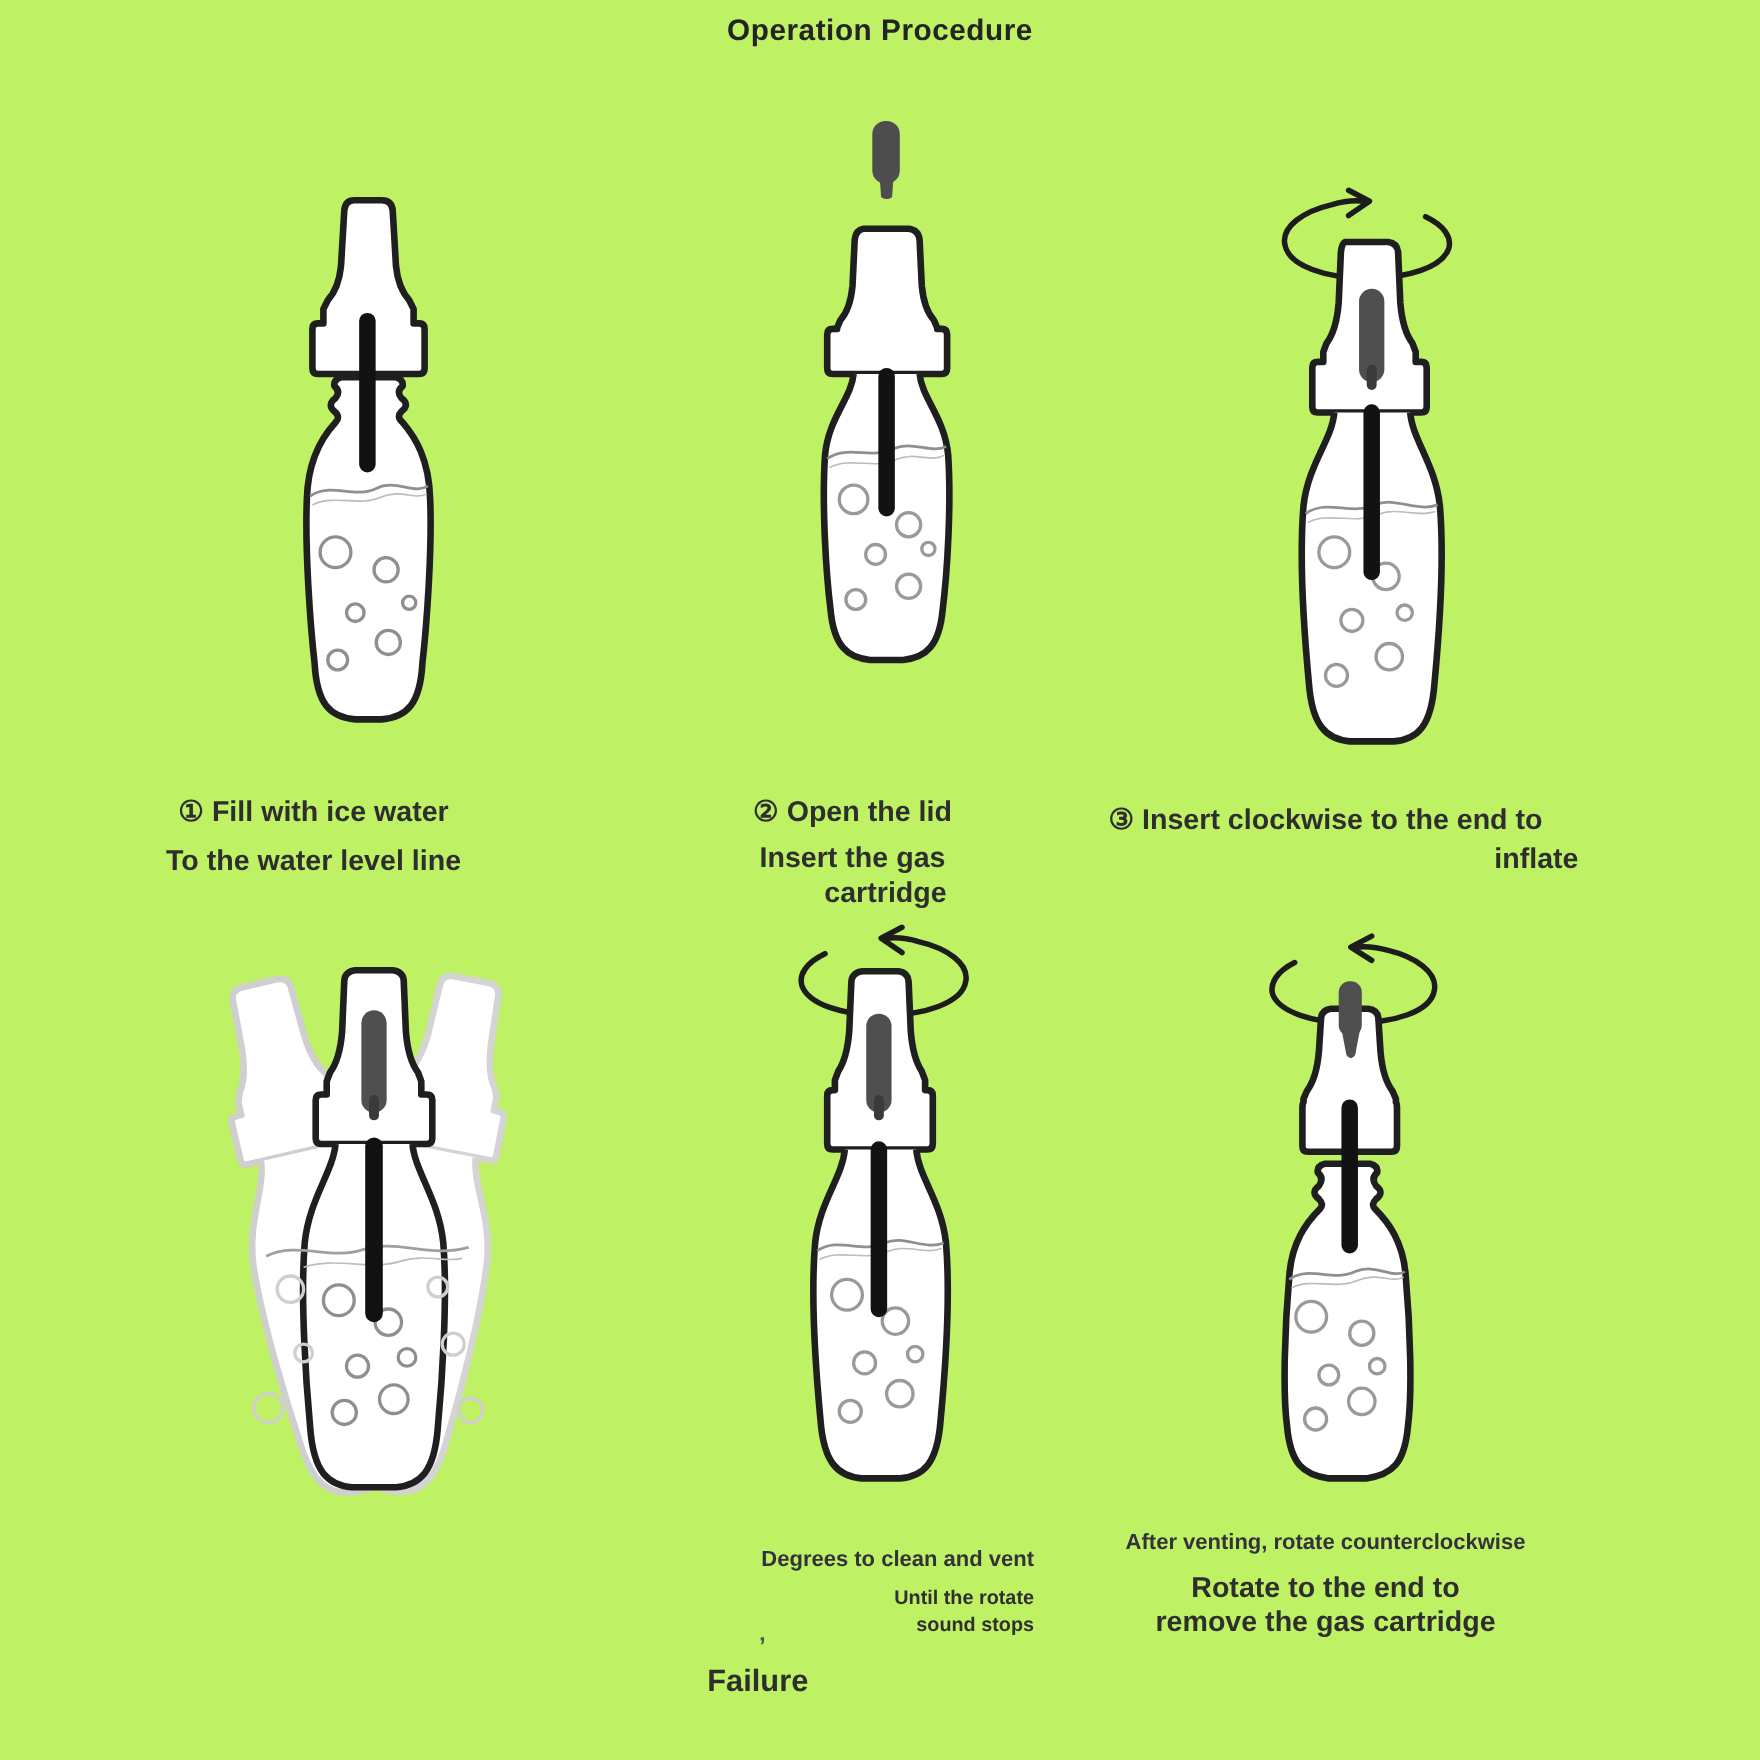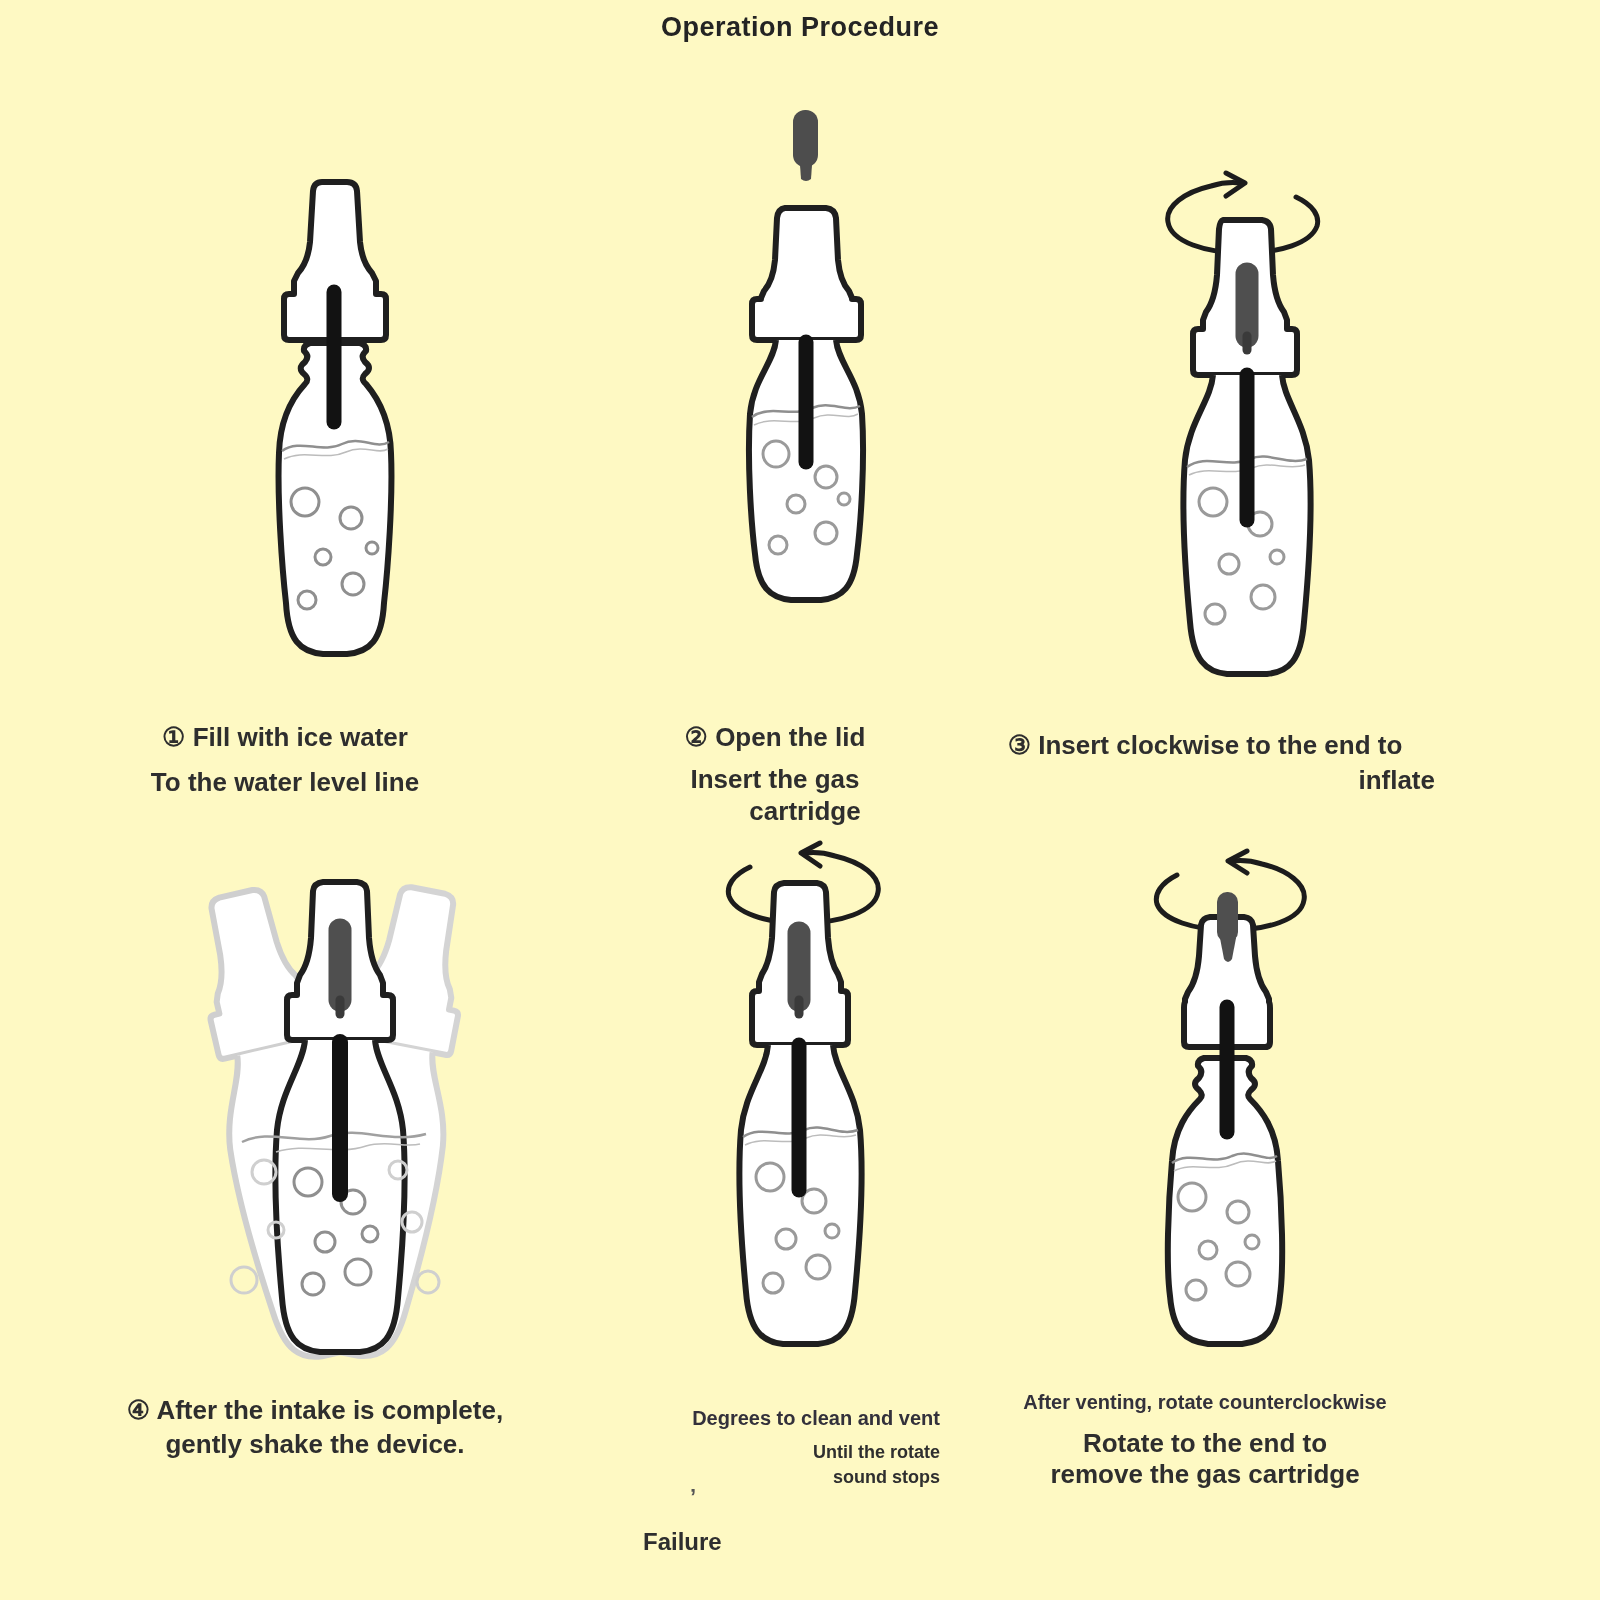--- a/index.html
+++ b/index.html
@@ -1,28 +1,28 @@
 <!DOCTYPE html>
 <html><head>
 <meta charset="utf-8">
 <style>
   html,body { margin:0; padding:0; background:#ffffff; }
   .canvas {
-    position:relative; width:1600px; height:1600px; background:#fef9c3;
+    position:relative; width:1600px; height:1600px; background:#bef264;
     font-family:"Liberation Sans", sans-serif; overflow:hidden;
   }
   .title {
     position:absolute; left:0; top:12px; width:1600px; text-align:center;
     font-size:27px; font-weight:700; color:#242424; letter-spacing:0.5px;
   }
   .fig { position:absolute; }
   .cap { position:absolute; font-weight:700; color:#2e2e2e; }
   .ctr { text-align:center; }
   .rgt { text-align:right; }
-  .s28 { font-size:24px; line-height:32px;margin-top:14px; }
+  .s28 { font-size:28px; line-height:32px; }
   .s26 { font-size:26px; line-height:31px; }
   .s22 { font-size:22px; line-height:26px; color:#3d3546; }
   .s20 { font-size:20px; line-height:24px; color:#33313b; }
   .s18 { font-size:18px; line-height:22px; color:#2f2f2f; }
   .mt14 { margin-top:14px; } .mt11 { margin-top:11px; }
   .mt4 { margin-top:4px;text-align:right; } .mt1 { margin-top:1px; } .mt16 { margin-top:16px; }
   .mt3 { margin-top:3px; } .mt0 { margin-top:0; }
   .shiftR { transform:translateX(30px); }
   .mark { position:absolute; font-size:22px; font-weight:700; color:#555; }
 </style>
@@ -244,24 +244,20 @@
     <div class="s26">② Open the lid</div>
     <div class="s26 mt11">Insert the gas</div>
     <div class="s26 mt1 shiftR">cartridge</div>
   </div>
 
   <div class="cap ctr" style="left:975px;top:730px;width:460px">
     <div class="s26">③ Insert clockwise to the end to</div>
     <div class="s26 mt4">inflate</div>
   </div>
 
-  <div class="cap ctr" style="left:85px;top:1395px;width:460px">
-    <div class="s26">④ After the intake is complete,</div>
-    <div class="s26 mt3">gently shake the device.</div>
-  </div>
 
   <div class="cap rgt" style="left:575px;top:1390px;width:365px">
     <div class="s20 mt16">Degrees to clean and vent</div>
     <div class="s18 mt11">Until the rotate</div>
     <div class="s18 mt3">sound stops</div>
   </div>
   <div class="mark" style="left:690px;top:1484px">’</div>
   <div class="cap s28" style="left:643px;top:1512px">Failure</div>
 
   <div class="cap ctr" style="left:985px;top:1390px;width:440px">

